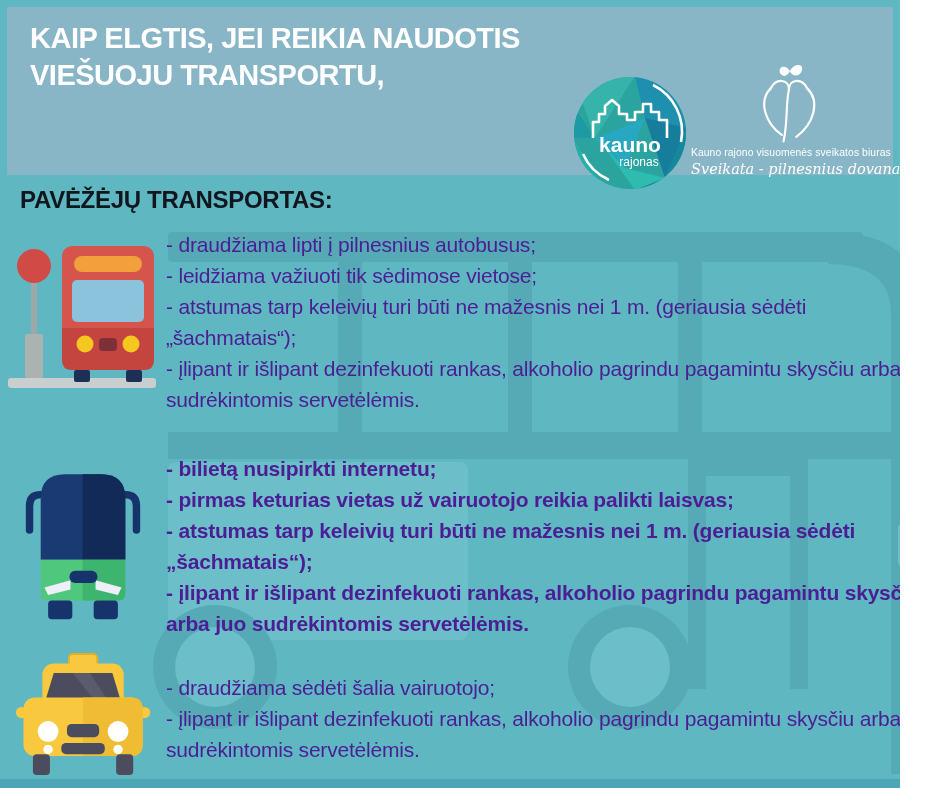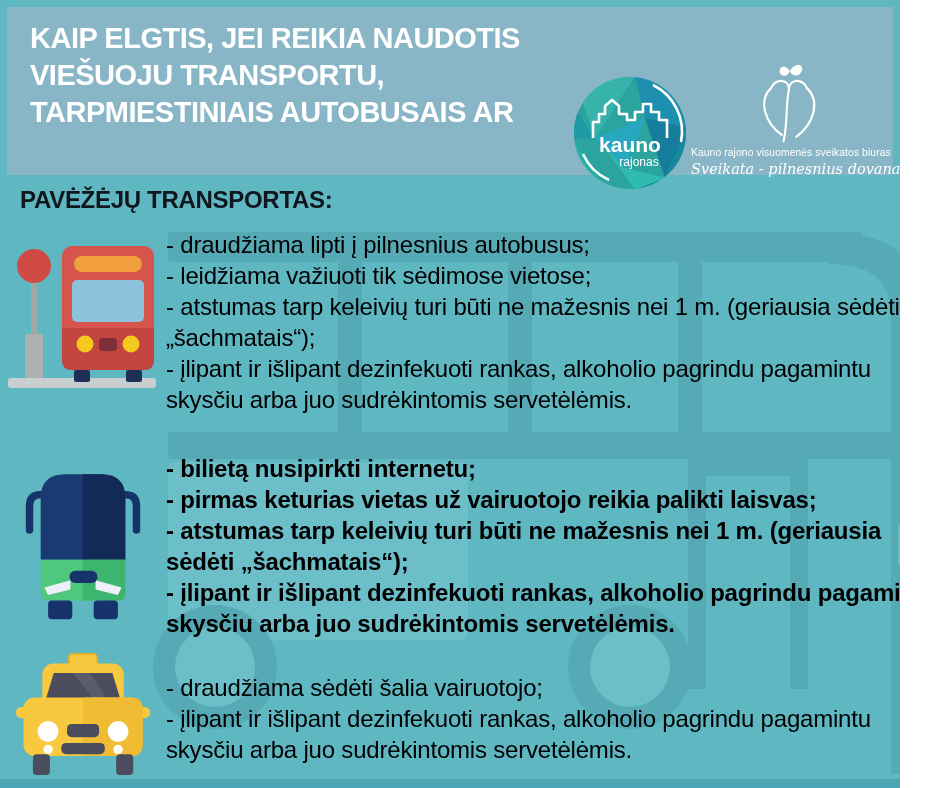--- a/index.html
+++ b/index.html
@@ -25,22 +25,22 @@
   .bureau-name{font-size:10.3px; letter-spacing:0.1px; margin-top:2px; white-space:nowrap;}
   .bureau-slogan{font-family:"DejaVu Serif", serif; font-style:italic; font-size:14.5px; margin-top:3px; white-space:nowrap;}
   
   .watermark{position:absolute; left:128px; top:224px; pointer-events:none;}
   .section-heading{
     position:absolute; left:20px; color:#10161E; font-weight:bold;
     font-size:24px; letter-spacing:-0.3px;
   }
   #h1{top:186px;} #h2{top:408px;} #h3{top:626px;}
   .bullets{
-    position:absolute; left:166px; width:772px; color:#000000;
-    font-size:24px; line-height:31px; letter-spacing:-0.2px;
+    position:absolute; left:166px; width:772px; color:#4c1d95;
+    font-size:21px; line-height:31px; letter-spacing:-0.2px;
   }
   #b1{top:229px;} #b2{top:453px;font-weight:bold;} #b3{top:672px;}
   .icon{position:absolute;}
   #icon1{left:6px; top:230px;}
   #icon2{left:20px; top:450px;}
   #icon3{left:14px; top:652px;}
   
   .footer-strip{position:absolute; left:0; bottom:0; width:940px; height:9px; background:#4CA6B5;}
 </style>
 </head>
@@ -64,21 +64,20 @@
       <circle cx="502" cy="443" r="62" fill="#55AAB6"></circle>
       <circle cx="502" cy="443" r="40" fill="#6CBFC9"></circle>
       <rect x="770" y="300" width="42" height="42" rx="4" fill="#6CBFC9"></rect>
     </g>
   </svg>
 
   <header class="header-band">
     <div class="title">
       <div>KAIP ELGTIS, JEI REIKIA NAUDOTIS</div>
       <div>VIEŠUOJU TRANSPORTU,</div>
-      <div>TARPMIESTINIAIS AUTOBUSAIS AR</div>
     </div>
 
     <div class="logos">
 
       <div class="kauno-logo">
         <svg width="114" height="114" viewBox="0 0 114 114" aria-hidden="true">
           <defs>
               <clipPath id="kc">
                 <circle cx="57" cy="57" r="56"></circle>
               </clipPath>

